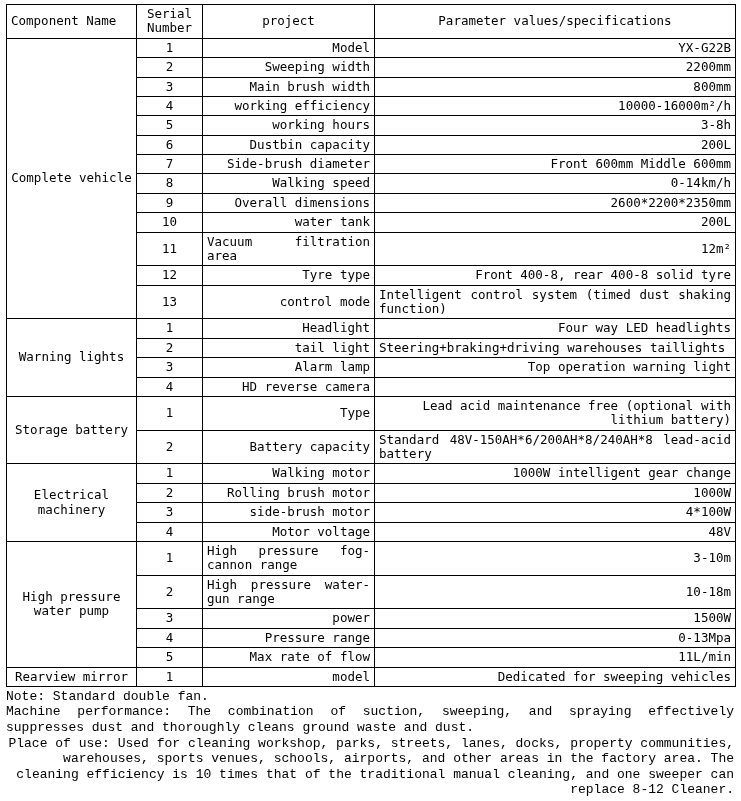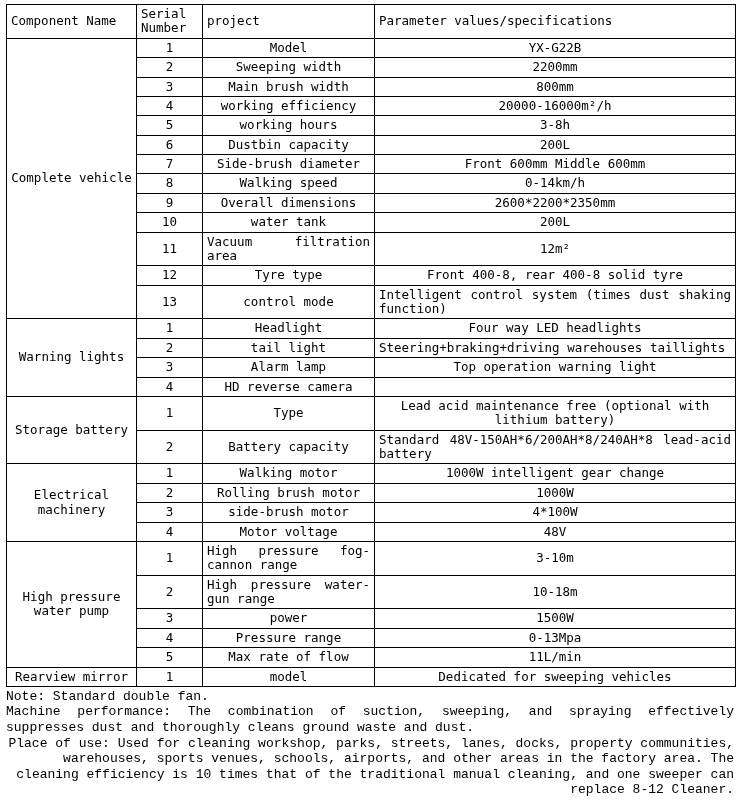--- a/index.html
+++ b/index.html
@@ -29,26 +29,26 @@
     vertical-align: middle;
     line-height: 1.15;
     font-weight: normal;
   }
   col.c-comp { width: 130px; }
   col.c-ser  { width: 66px; }
   col.c-proj { width: 172px; }
   col.c-val  { width: 361px; }
 
   .hdr {
-    text-align: left;
+    text-align: center;
     padding: 3px 4px;
   }
   .hdr-comp { text-align: left; padding-left: 6px; }
   .cell-center { text-align: center; }
-  .cell-left { text-align: center; }
+  .cell-left { text-align: right; }
   .group-cell {
     text-align: center;
     vertical-align: middle;
   }
   .justify {
     text-align: justify;
     text-align-last: justify;
   }
   .just-only {
     text-align: justify;
@@ -103,21 +103,21 @@
         <td class="cell-left">2200mm</td>
       </tr>
       <tr>
         <td class="cell-center">3</td>
         <td class="cell-left">Main brush width</td>
         <td class="cell-left">800mm</td>
       </tr>
       <tr>
         <td class="cell-center">4</td>
         <td class="cell-left">working efficiency</td>
-        <td class="cell-left">20000-16000m²/h</td>
+        <td class="cell-left">10000-16000m²/h</td>
       </tr>
       <tr>
         <td class="cell-center">5</td>
         <td class="cell-left">working hours</td>
         <td class="cell-left">3-8h</td>
       </tr>
       <tr>
         <td class="cell-center">6</td>
         <td class="cell-left">Dustbin capacity</td>
         <td class="cell-left">200L</td>
@@ -148,21 +148,21 @@
         <td class="cell-left">12m²</td>
       </tr>
       <tr>
         <td class="cell-center">12</td>
         <td class="cell-left">Tyre type</td>
         <td class="cell-left">Front 400-8, rear 400-8 solid tyre</td>
       </tr>
       <tr>
         <td class="cell-center">13</td>
         <td class="cell-left">control mode</td>
-        <td class="cell-left just-only">Intelligent control system (times dust shaking function)</td>
+        <td class="cell-left just-only">Intelligent control system (timed dust shaking function)</td>
       </tr>
 
       <tr>
         <td class="group-cell" rowspan="4">Warning lights</td>
         <td class="cell-center">1</td>
         <td class="cell-left">Headlight</td>
         <td class="cell-left">Four way LED headlights</td>
       </tr>
       <tr>
         <td class="cell-center">2</td>

